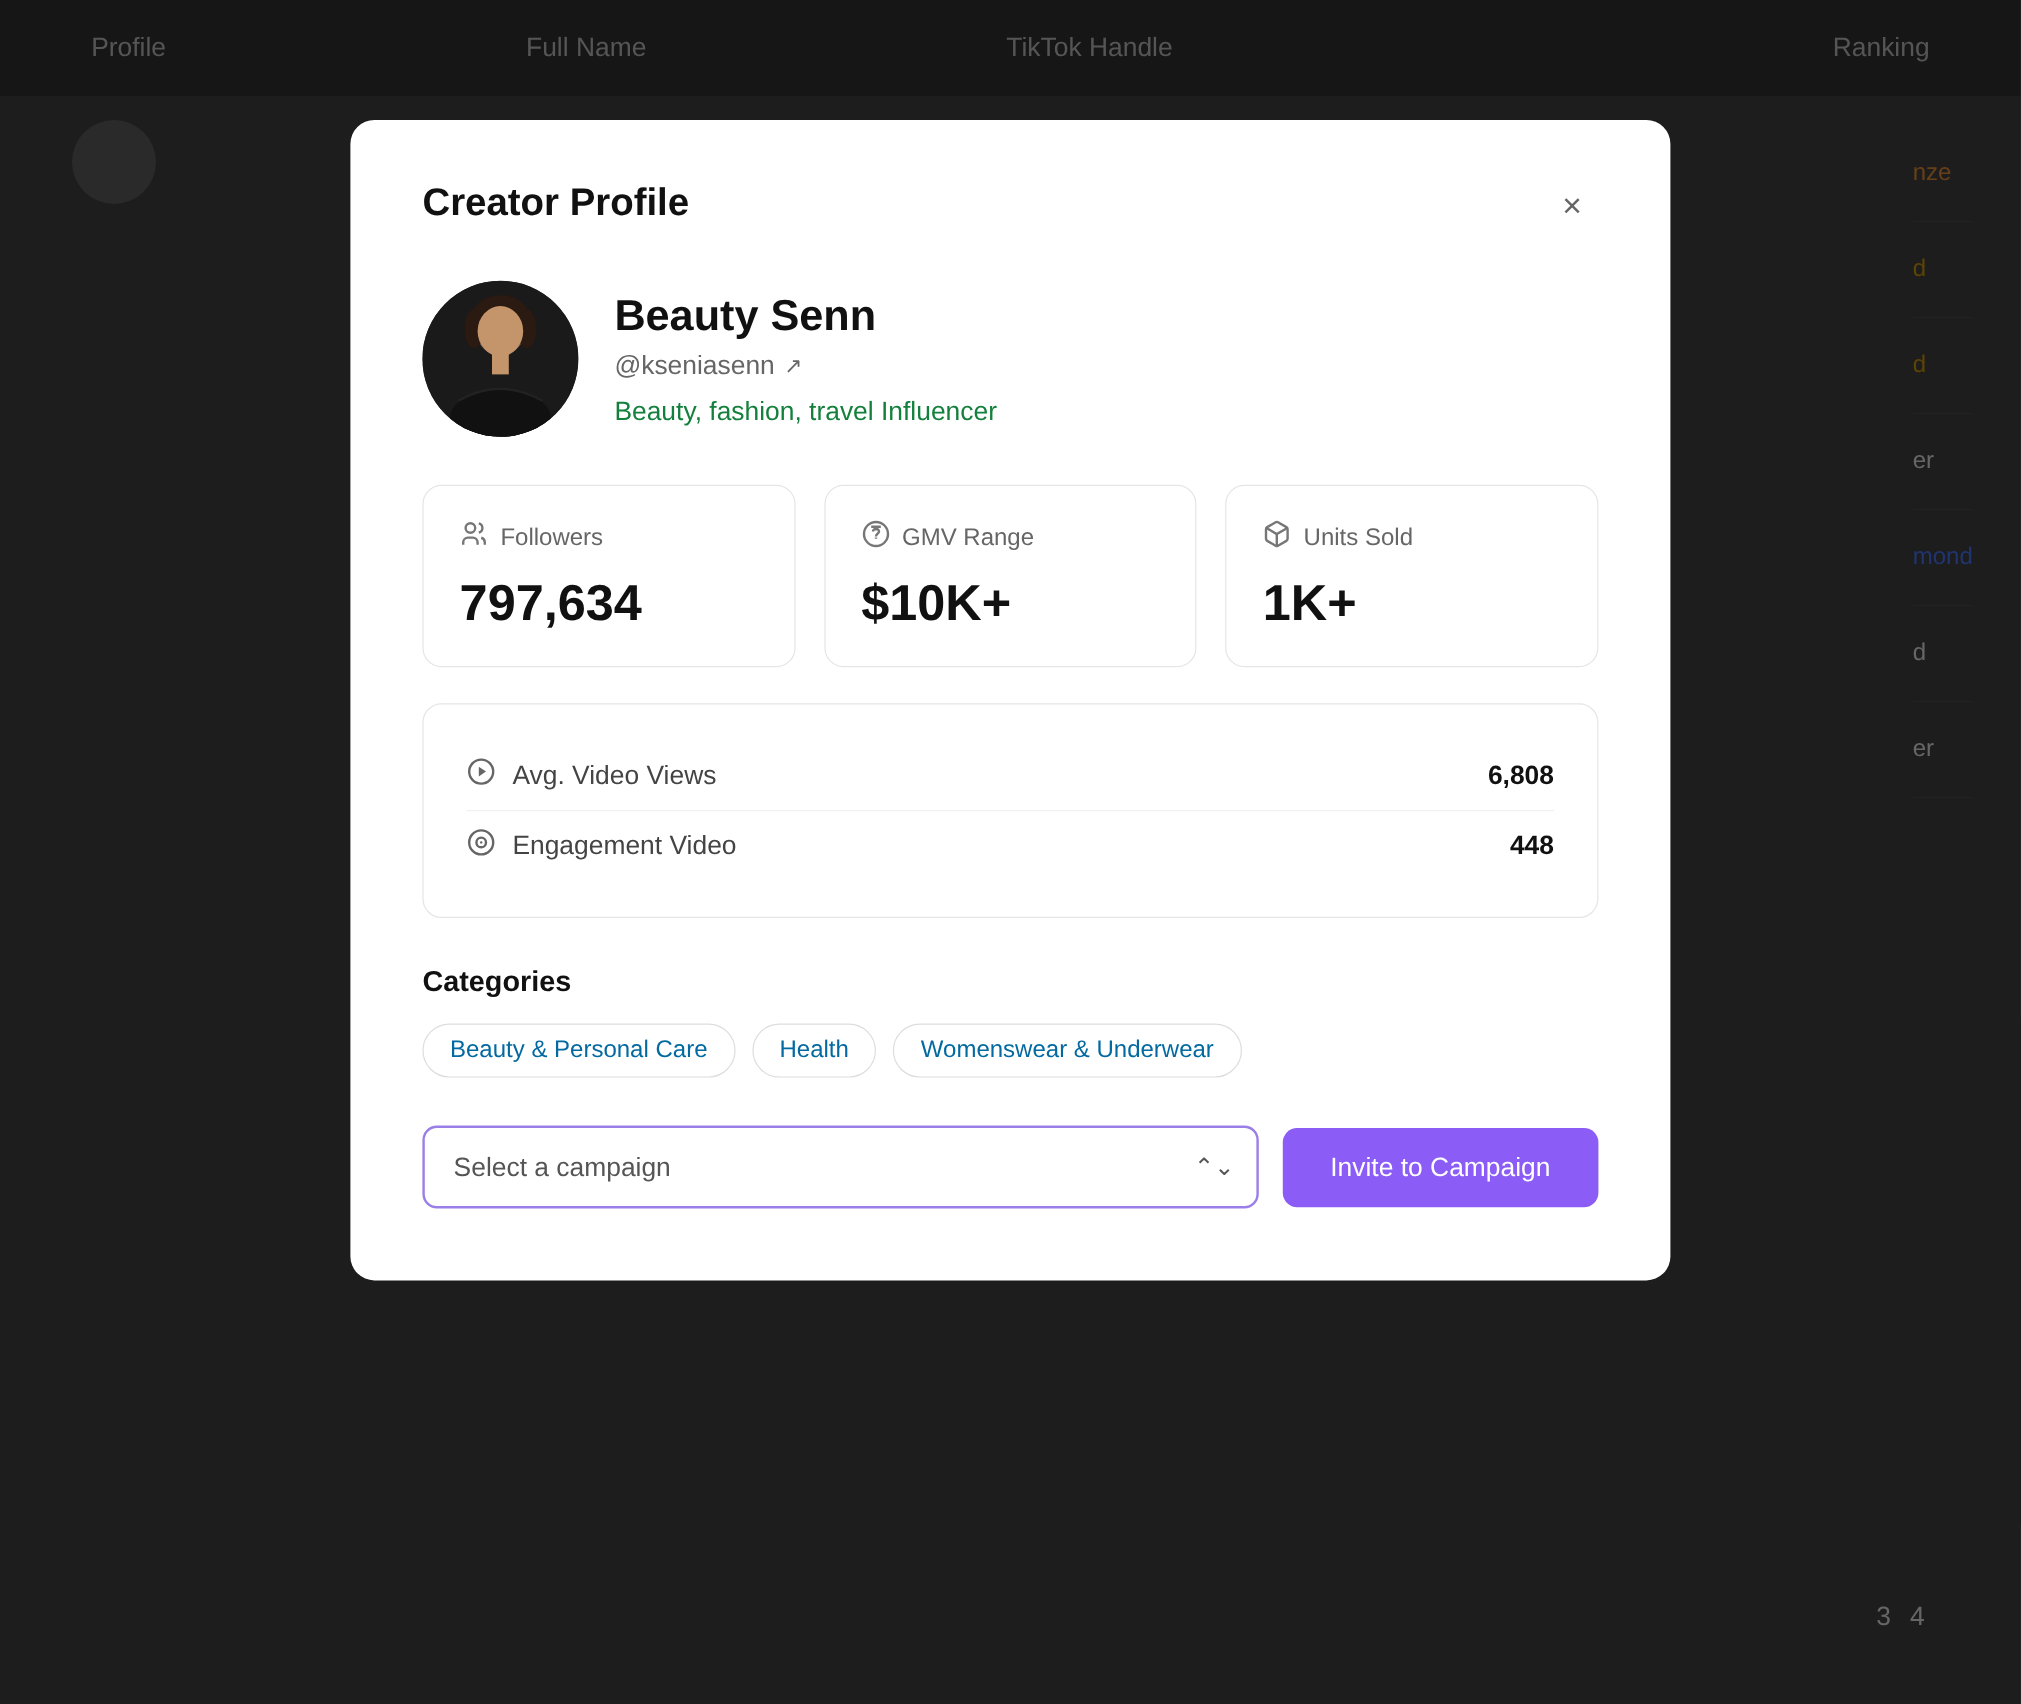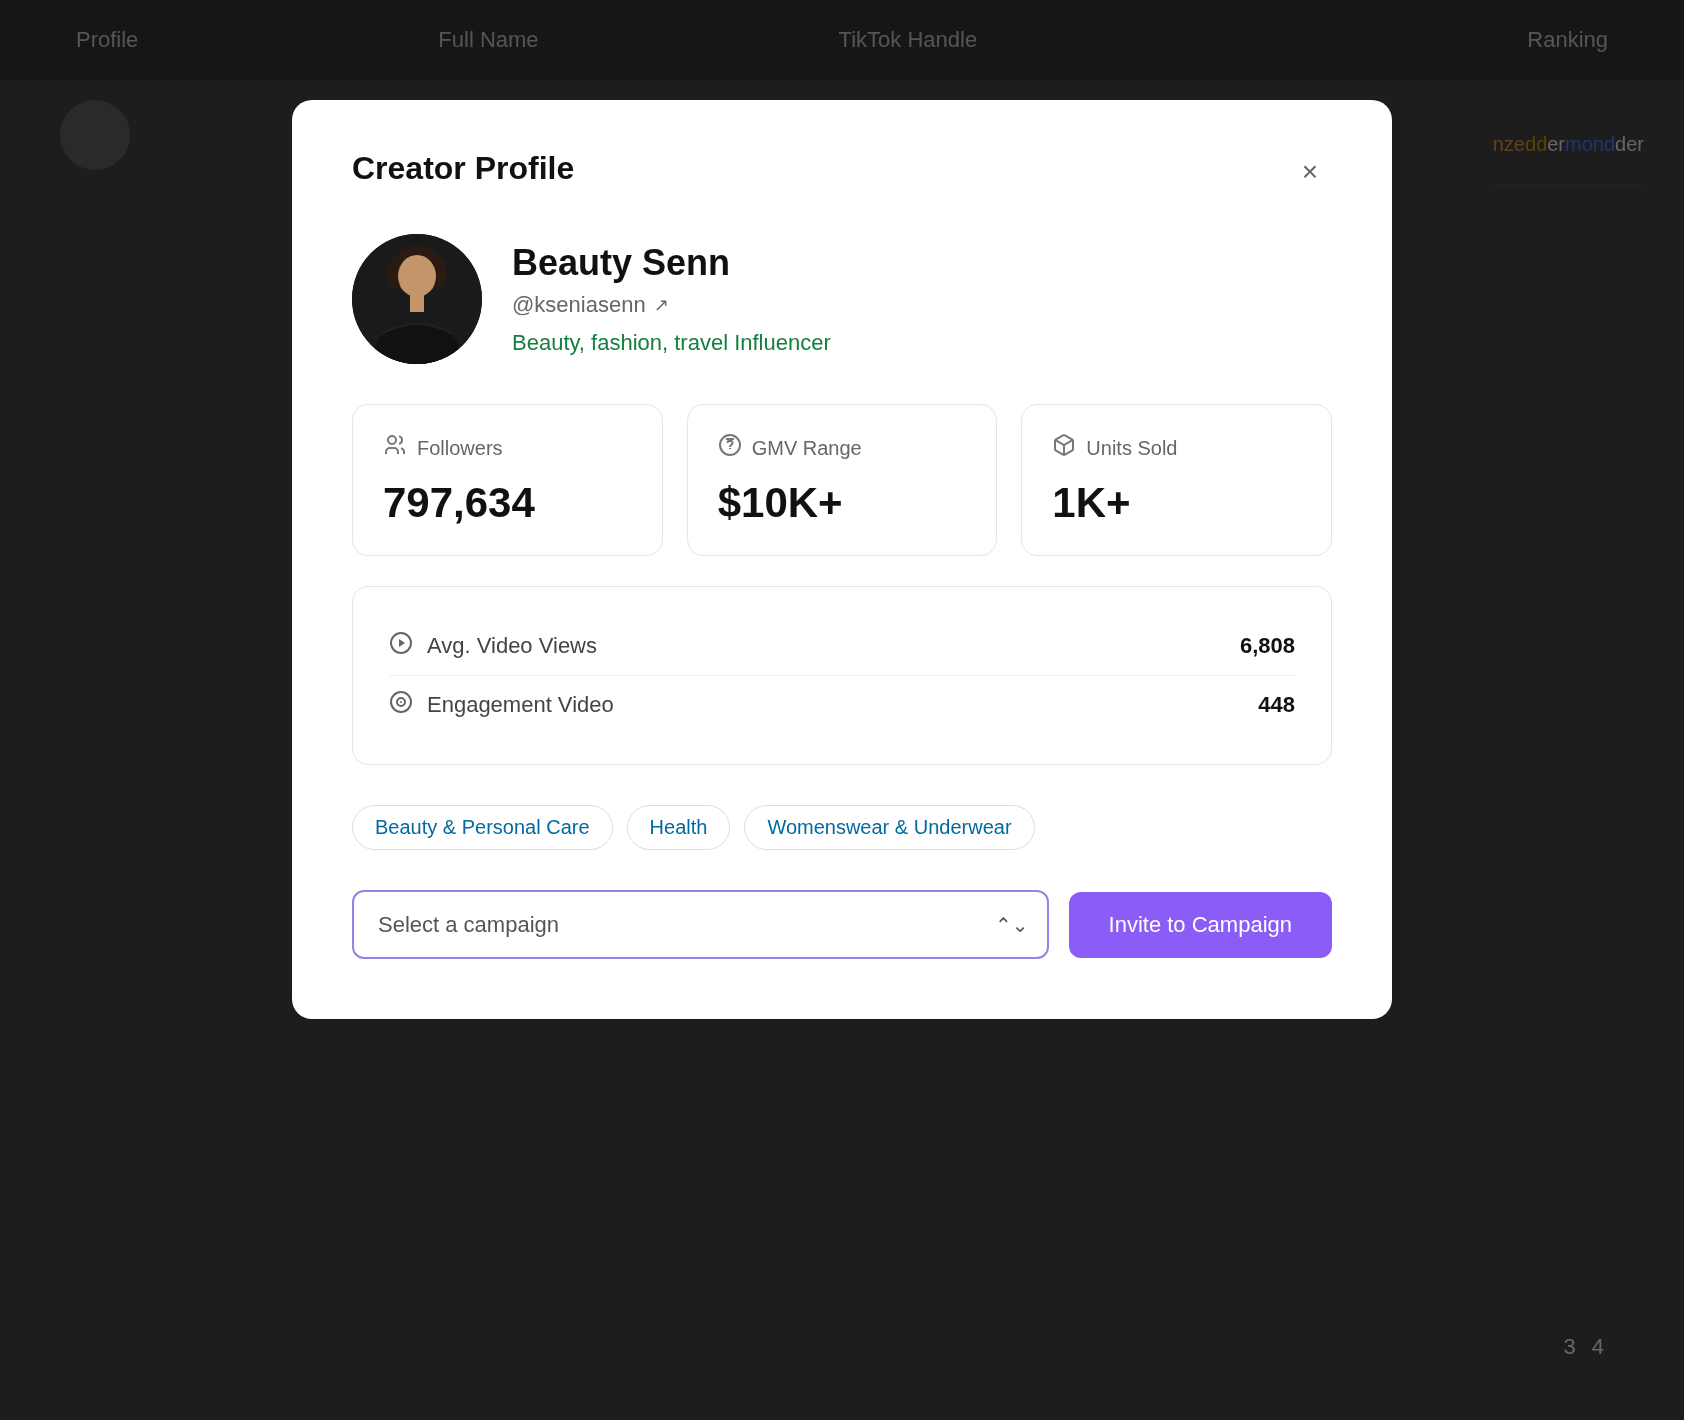--- a/index.html
+++ b/index.html
@@ -293,21 +293,21 @@
 <div>
   <div class="bg-table-header">
     <span>Profile</span>
     <span>Full Name</span>
     <span>TikTok Handle</span>
     <span style="margin-left:auto">Ranking</span>
   </div>
 
   <div style="position:absolute;top:100px;left:60px;width:70px;height:70px;border-radius:50%;background:#555;"></div>
 
-  <div style="position:absolute;top:105px;right:40px;display:flex;flex-direction:row;gap:0;">
+  <div style="position:absolute;top:105px;right:40px;display:flex;flex-direction:column;gap:0;">
     <div style="padding:28px 0;border-bottom:1px solid #444;">
       <span class="bg-rank-bronze">nze</span>
     </div>
     <div style="padding:28px 0;border-bottom:1px solid #444;">
       <span class="bg-rank-gold">d</span>
     </div>
     <div style="padding:28px 0;border-bottom:1px solid #444;">
       <span class="bg-rank-gold">d</span>
     </div>
     <div style="padding:28px 0;border-bottom:1px solid #444;">
@@ -440,20 +440,21 @@
             <circle cx="12" cy="12" r="1" fill="#666" stroke="none"></circle>
           </svg>
         </span>
         <span class="metric-label">Engagement Video</span>
       </div>
       <span class="metric-value">448</span>
     </div>
   </div>
 
   <div class="categories-section">
+    <div class="categories-title">Categories</div>
     <div class="categories-list">
       <span class="category-tag">Beauty &amp; Personal Care</span>
       <span class="category-tag">Health</span>
       <span class="category-tag">Womenswear &amp; Underwear</span>
     </div>
   </div>
 
   <div class="campaign-section">
     <div class="campaign-select-wrapper">
       <select>

